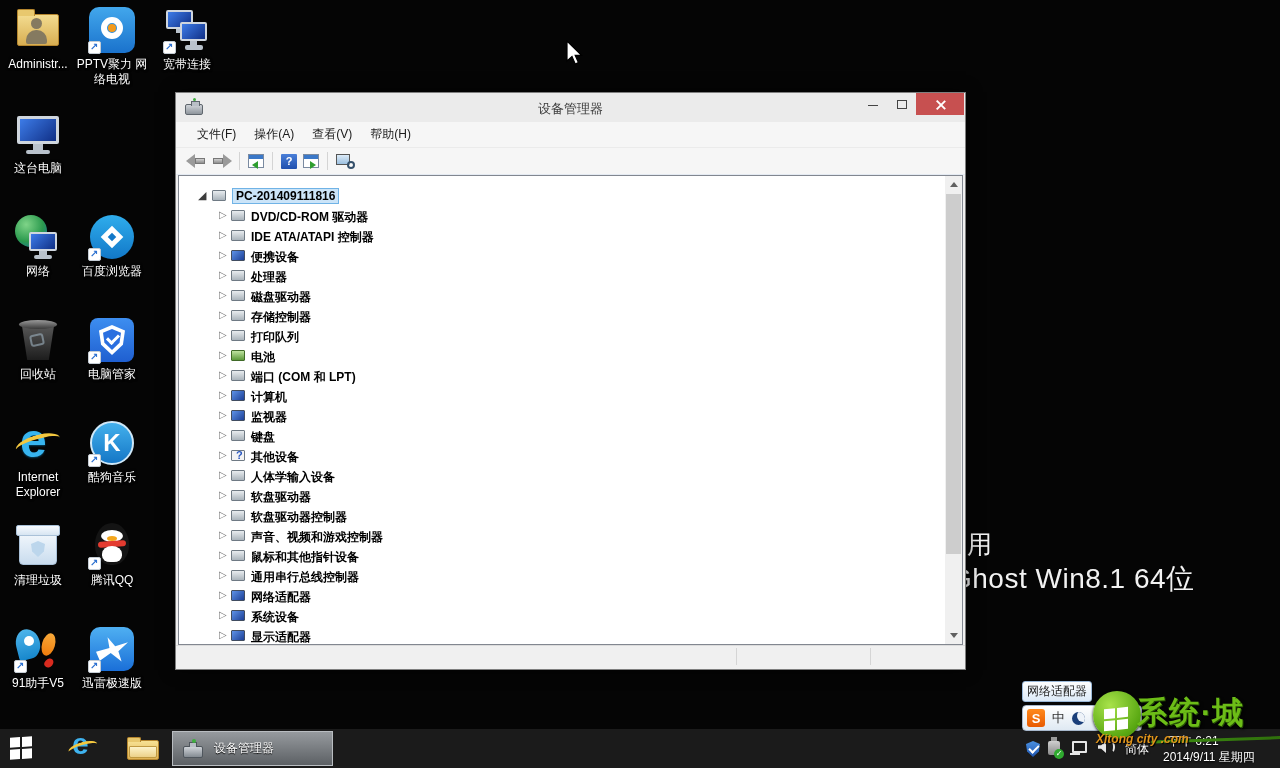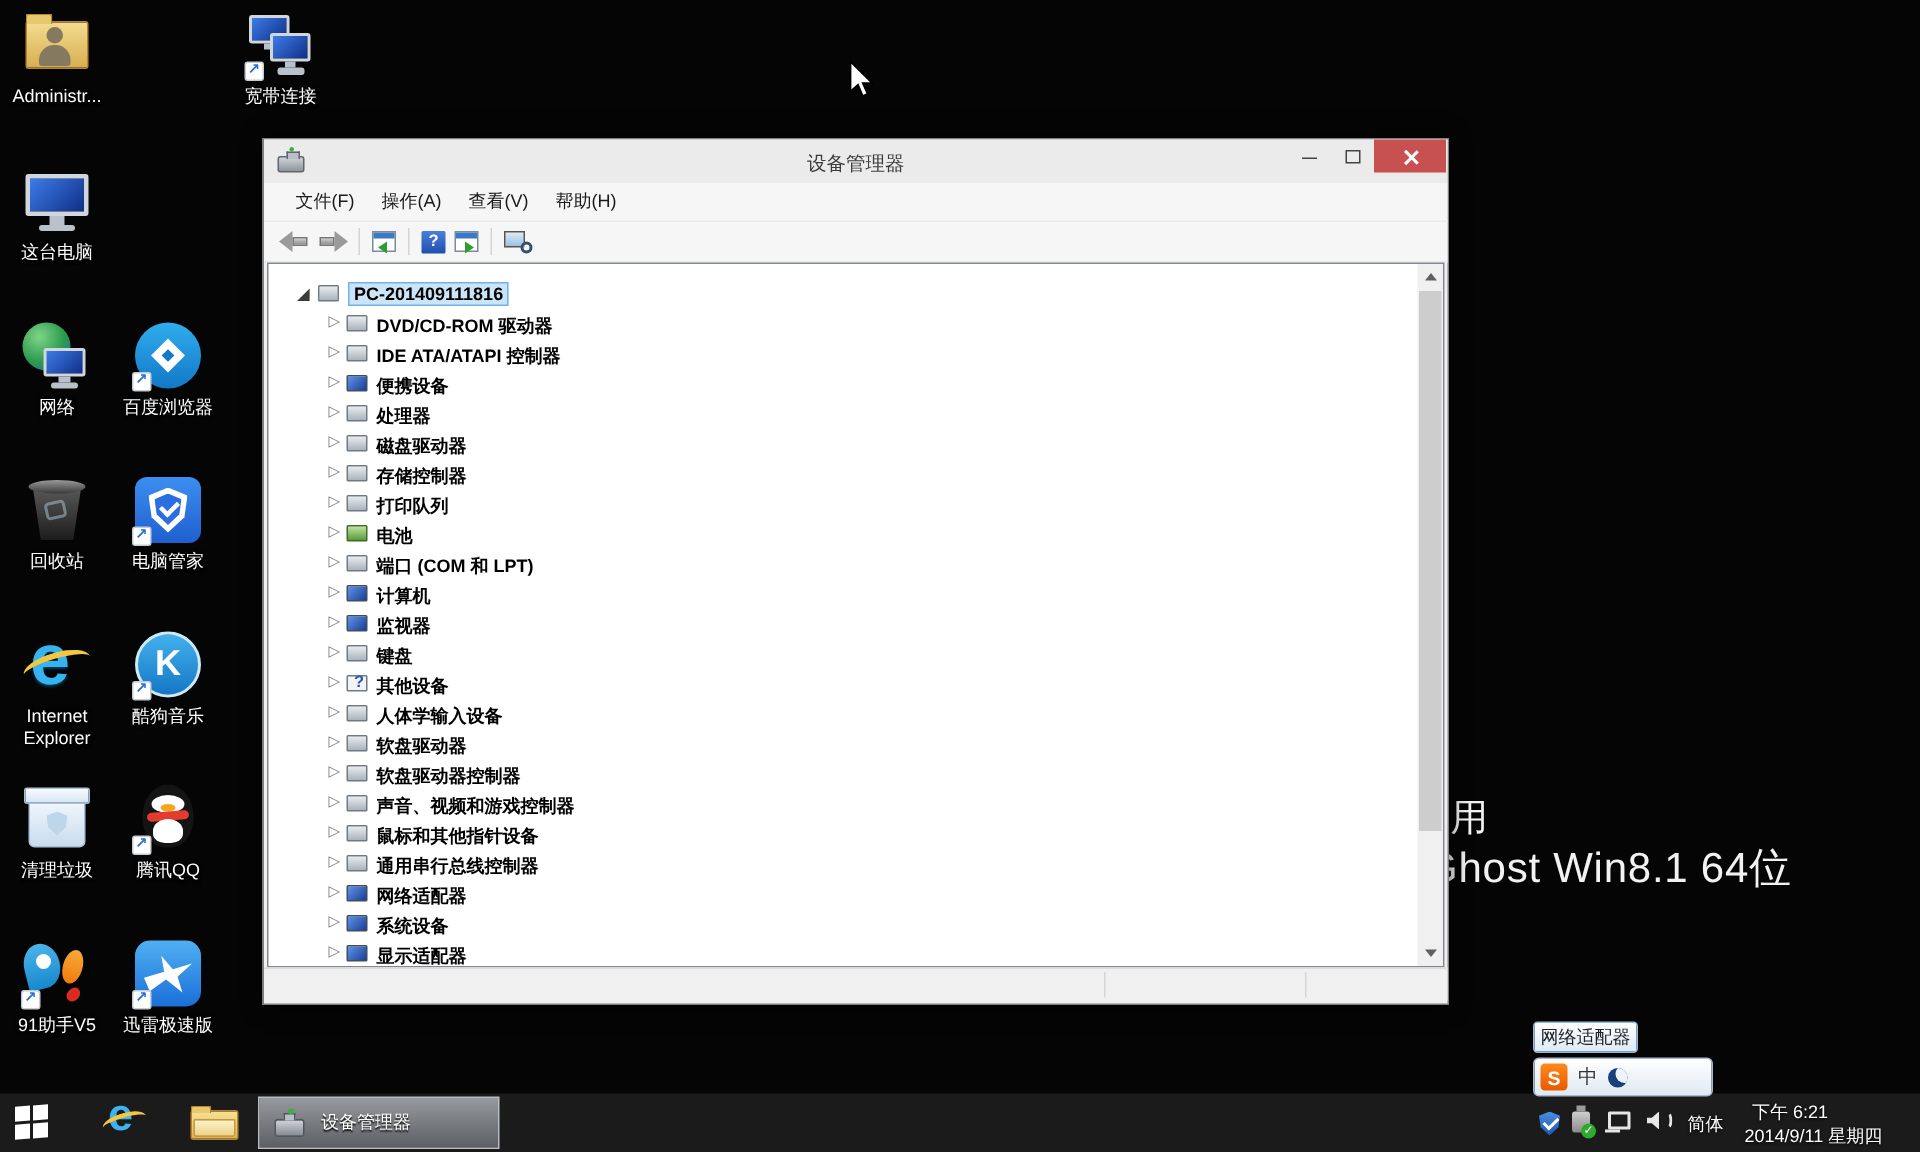--- a/index.html
+++ b/index.html
@@ -188,20 +188,29 @@
   <div class="wm wm2">Ghost Win8.1 64位</div>
 
   <div class="dcell" style="left:1px;top:6px">
     <div class="dic i-adminfolder">
         <div class="fb"></div>
         <div class="ph"></div>
         <div class="pb"></div>
       </div>
     <div class="dlabel">Administr...</div>
   </div>
+  <div class="dcell" style="left:75px;top:6px">
+    <div class="dic i-pptv">
+        <div class="sq"></div>
+        <div class="ring"></div>
+        <div class="dot"></div>
+        <div class="sc"></div>
+      </div>
+    <div class="dlabel">PPTV聚力 网络电视</div>
+  </div>
   <div class="dcell" style="left:150px;top:6px">
     <div class="dic">
       <div class="mon" style="left:3px;top:4px;width:27px;height:19px;"></div>
       <div class="mstand" style="left:13px;top:23px;width:7px;height:4px;"></div>
       <div class="mon" style="left:17px;top:16px;width:27px;height:19px;"></div>
       <div class="mstand" style="left:27px;top:35px;width:7px;height:4px;"></div>
       <div class="mstand" style="left:22px;top:39px;width:18px;height:5px;border-radius:2px;"></div>
       <div class="sc"></div>
     </div>
     <div class="dlabel">宽带连接</div>
@@ -486,20 +495,33 @@
       <span class="ssep" style="left:560px"></span>
       <span class="ssep" style="left:694px"></span>
     </div>
   </div>
 
   <div class="tooltip">网络适配器</div>
   <div class="sogou">
     <span class="sg-s">S</span>
     <span class="sg-mode">中</span>
     <span class="sg-moon"></span>
+  </div>
+  <div class="brand">
+    <span class="br-ci">
+        <span class="br-fl">
+          <div></div>
+          <div></div>
+          <div></div>
+          <div></div>
+        </span>
+      </span>
+    <span class="br-name">系统·城</span>
+    <span class="br-swoosh"></span>
+    <span class="br-sub">Xitong city .com</span>
   </div>
 
   <div class="taskbar">
     <span class="startbtn">
         <span class="flag">
           <div></div>
           <div></div>
           <div></div>
           <div></div>
         </span>

